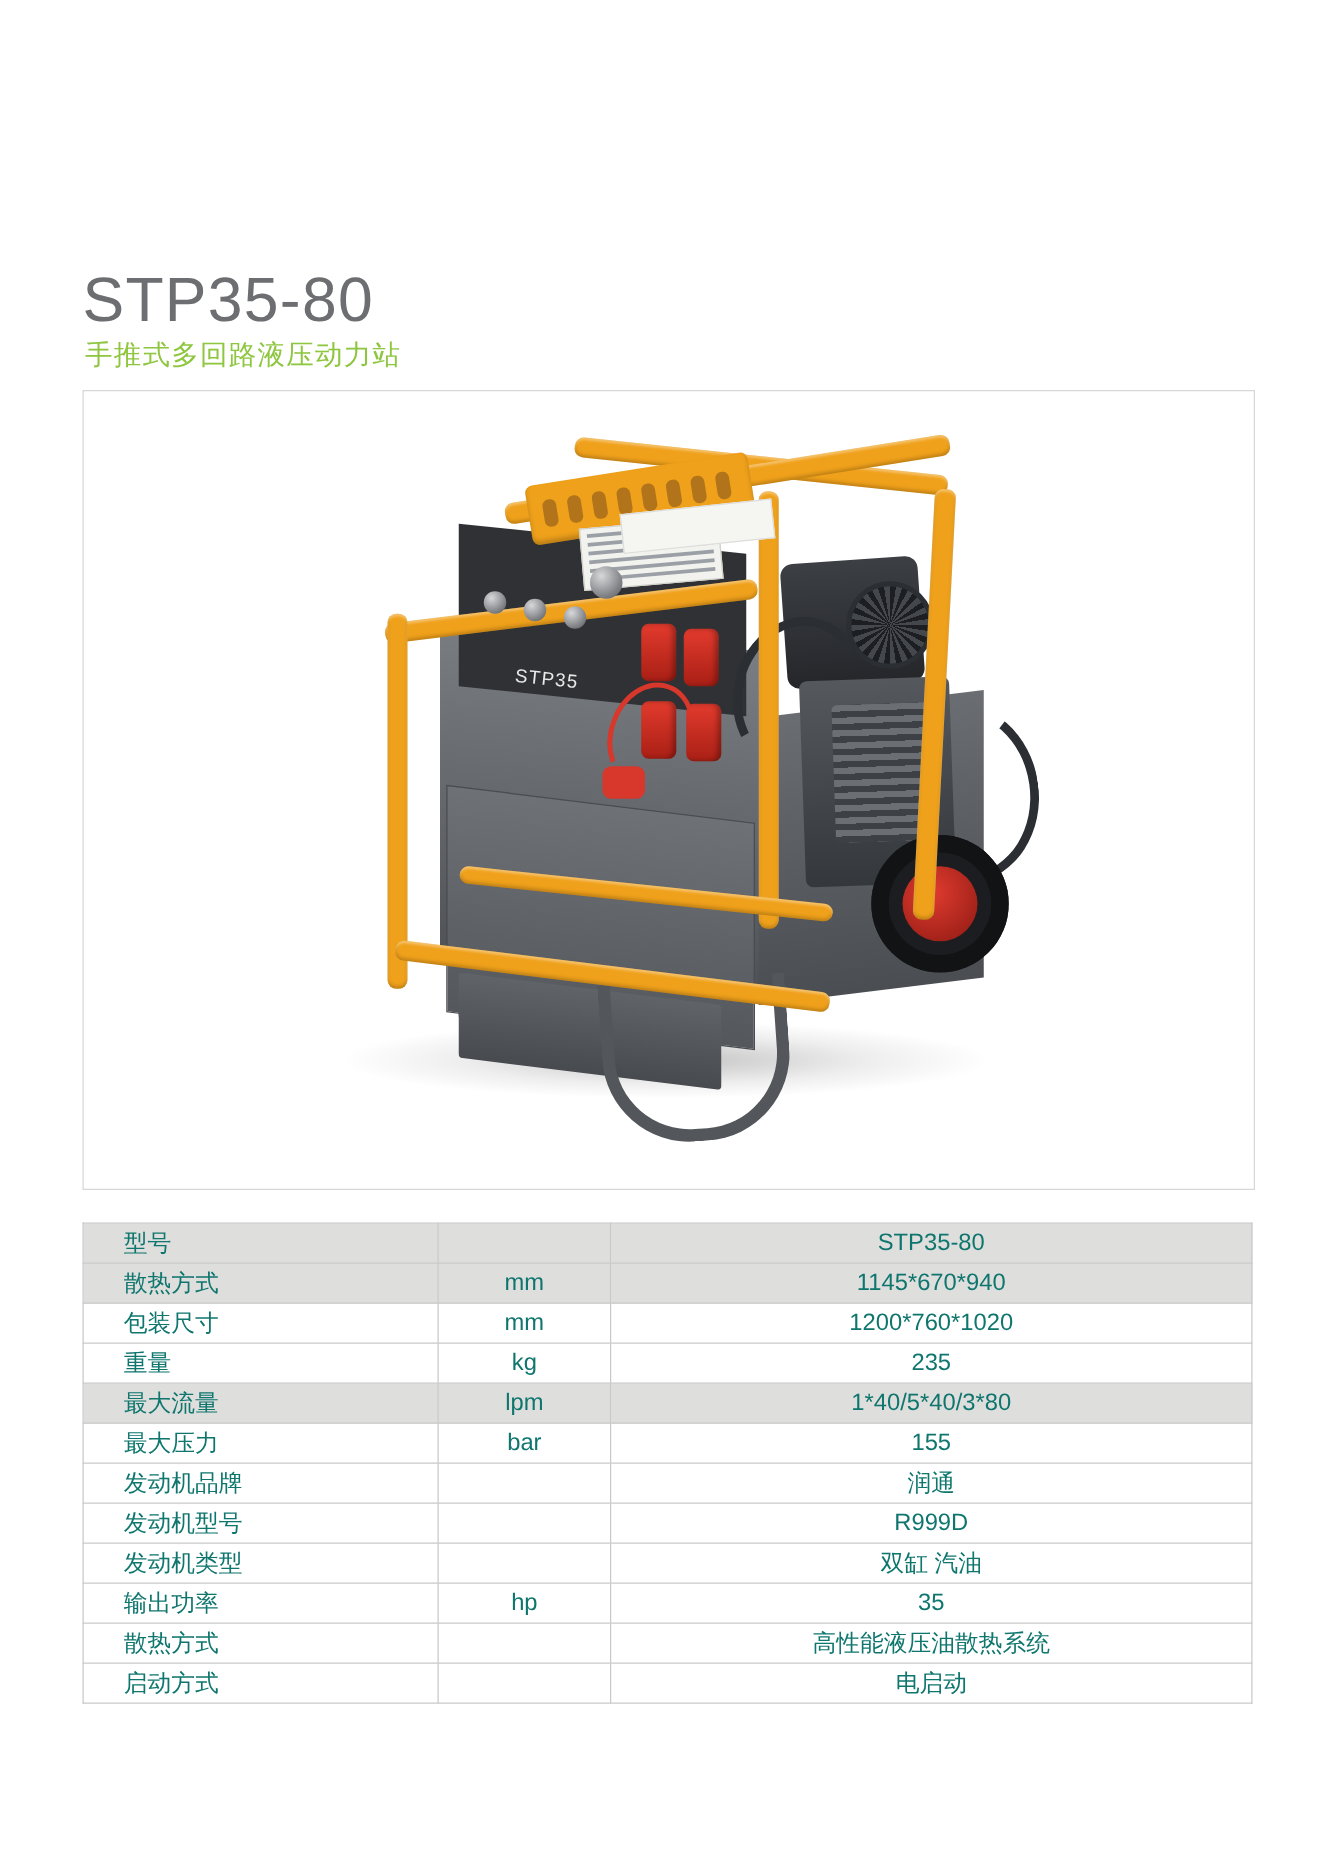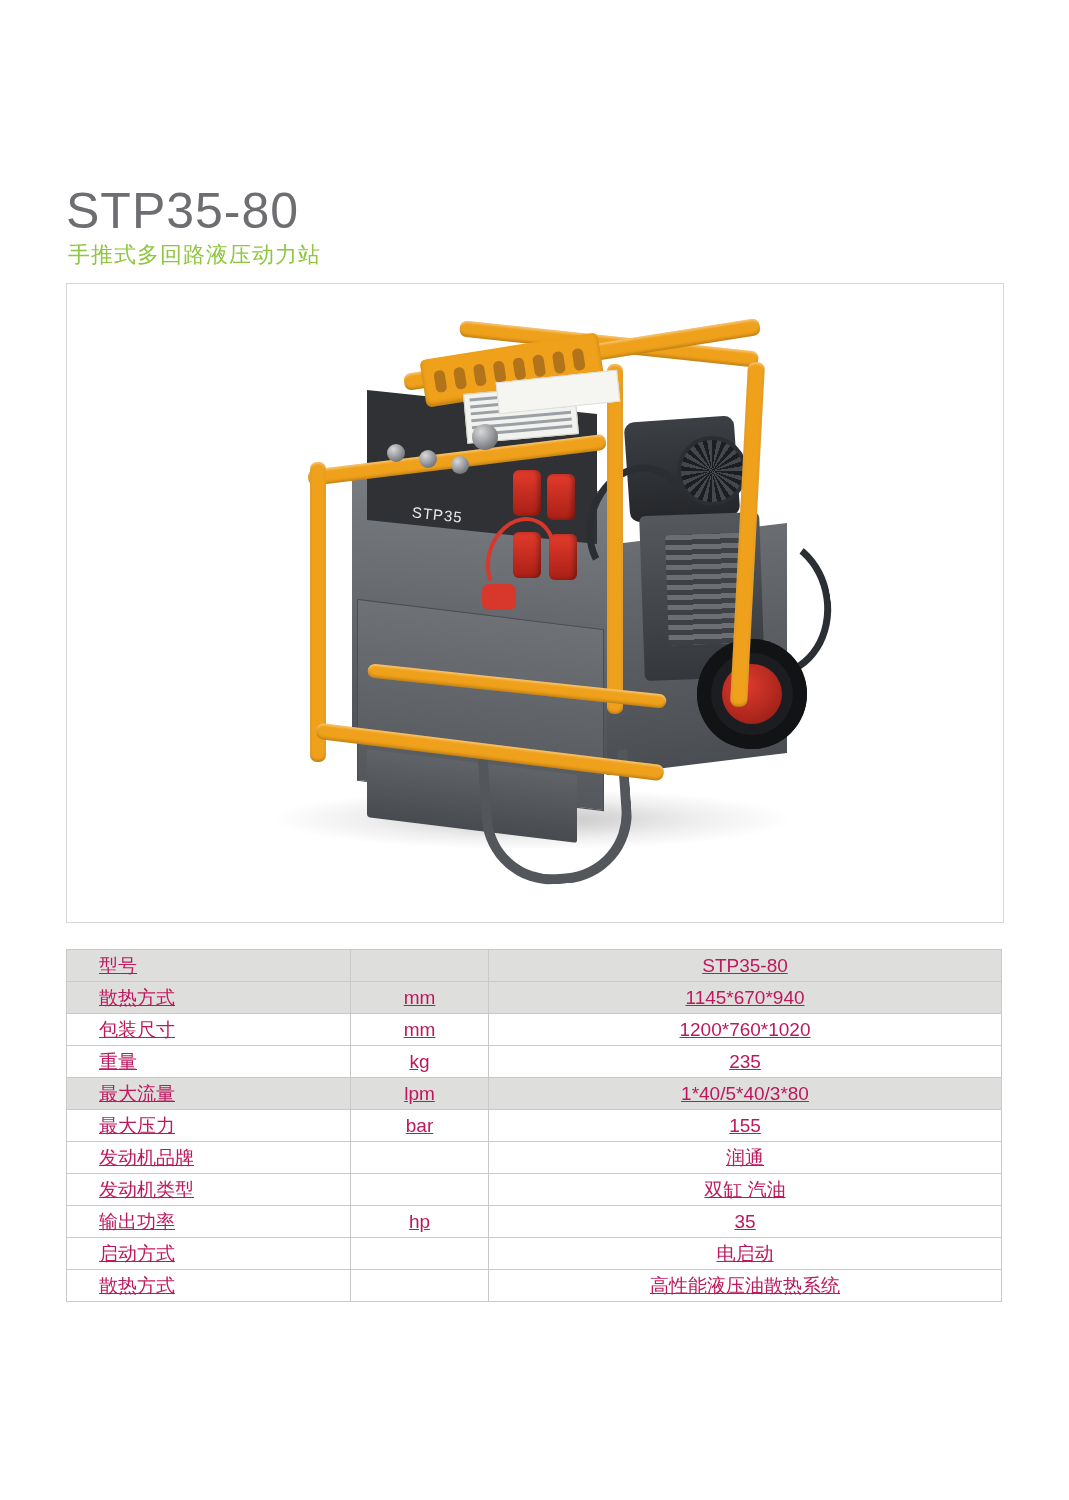--- a/index.html
+++ b/index.html
@@ -13,20 +13,21 @@
     font-family: "Liberation Sans", sans-serif;
     color: #231f20;
     position: relative;
     overflow: hidden;
   }
   .page {
     position: relative;
     width: 1069px;
     height: 1298px;
     box-sizing: border-box;
+    margin-top: 29px;
   }
 
   
   .title {
     position: absolute;
     left: 66px;
     top: 152px;
     font-size: 50px;
     letter-spacing: 1px;
     color: #6d6e71;
@@ -305,22 +306,21 @@
     left: 66px;
     top: 949px;
     width: 936px;
     border-collapse: collapse;
     font-size: 19px;
   }
   .spec-table td {
     border: 1px solid #c9c9c9;
     height: 31px;
     padding: 0 6px;
-    color: #be185d;
-    text-decoration: underline;
+    color: #0f766e;
   }
   .col-name {
     width: 245px;
     padding-left: 32px !important;
     text-align: left;
   }
   .col-unit {
     width: 125px;
     text-align: center;
   }
@@ -448,35 +448,40 @@
         <td class="col-name">最大压力</td>
         <td class="col-unit">bar</td>
         <td class="col-value">155</td>
       </tr>
       <tr class="row-plain">
         <td class="col-name">发动机品牌</td>
         <td class="col-unit"></td>
         <td class="col-value">润通</td>
       </tr>
       <tr class="row-plain">
+        <td class="col-name">发动机型号</td>
+        <td class="col-unit"></td>
+        <td class="col-value">R999D</td>
+      </tr>
+      <tr class="row-plain">
         <td class="col-name">发动机类型</td>
         <td class="col-unit"></td>
         <td class="col-value">双缸  汽油</td>
       </tr>
       <tr class="row-plain">
         <td class="col-name">输出功率</td>
         <td class="col-unit">hp</td>
         <td class="col-value">35</td>
       </tr>
       <tr class="row-plain">
+        <td class="col-name">散热方式</td>
+        <td class="col-unit"></td>
+        <td class="col-value">高性能液压油散热系统</td>
+      </tr>
+      <tr class="row-plain">
         <td class="col-name">启动方式</td>
         <td class="col-unit"></td>
         <td class="col-value">电启动</td>
-      </tr>
-      <tr class="row-plain">
-        <td class="col-name">散热方式</td>
-        <td class="col-unit"></td>
-        <td class="col-value">高性能液压油散热系统</td>
       </tr>
     </tbody>
   </table>
 
 </div>
 
 </body></html>

